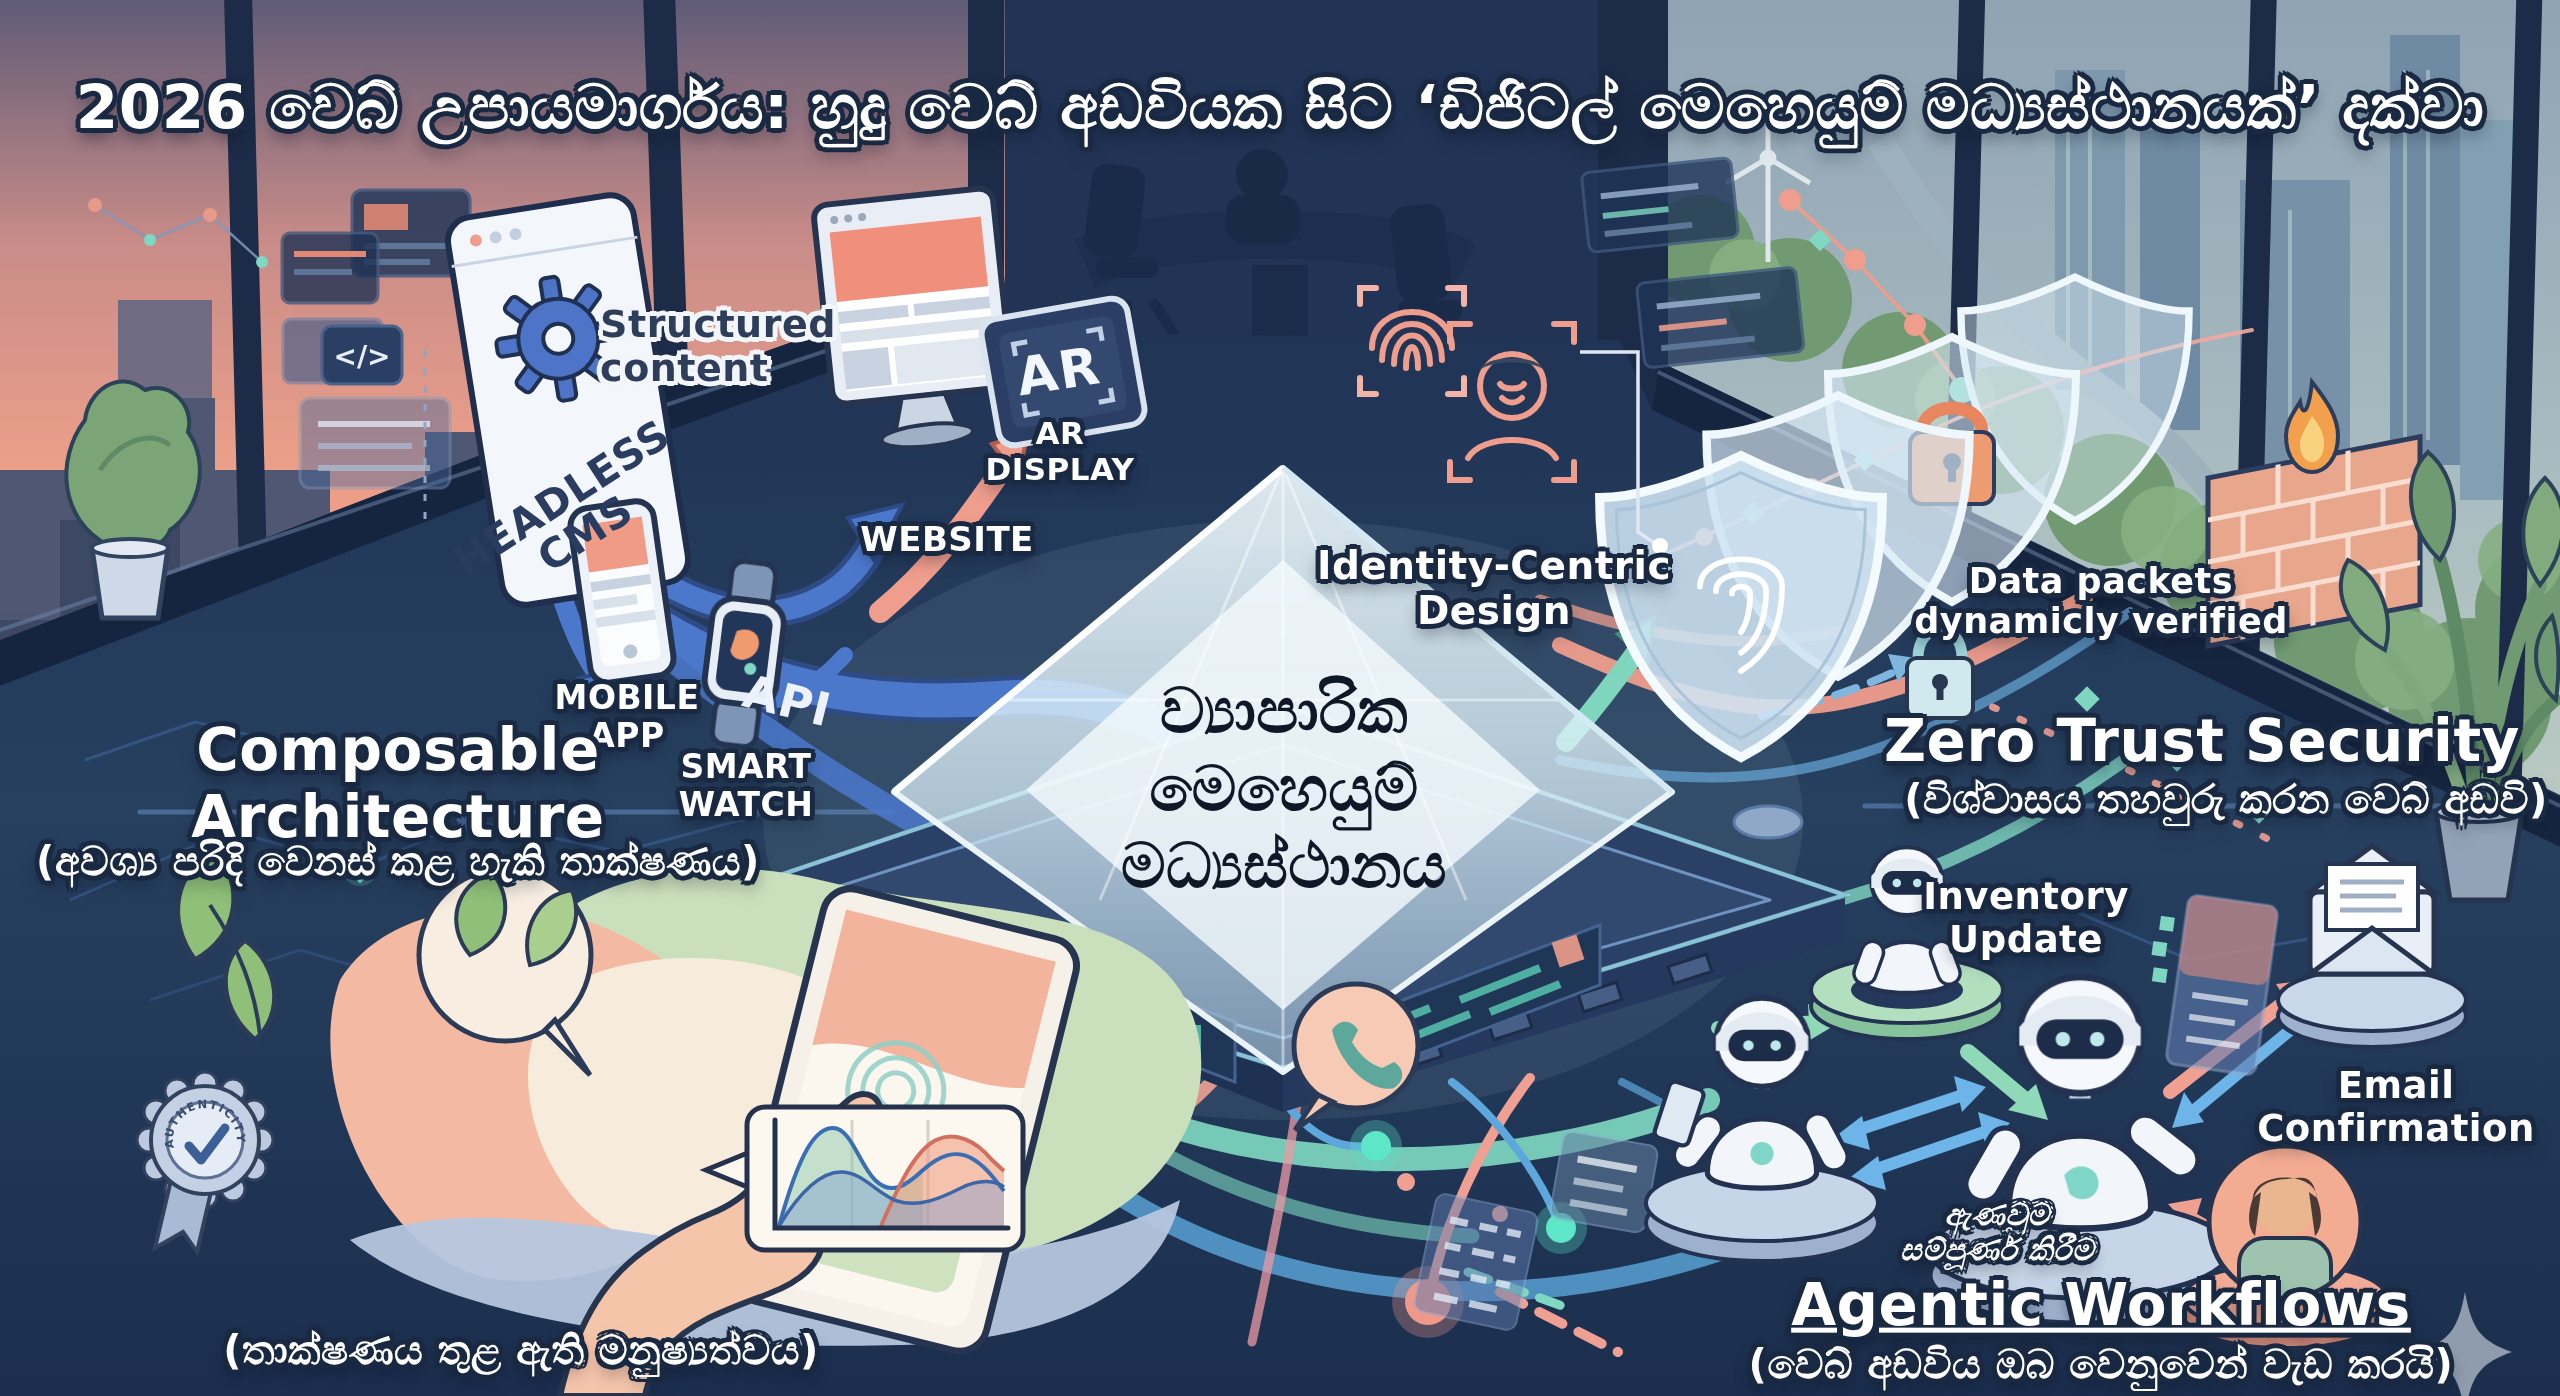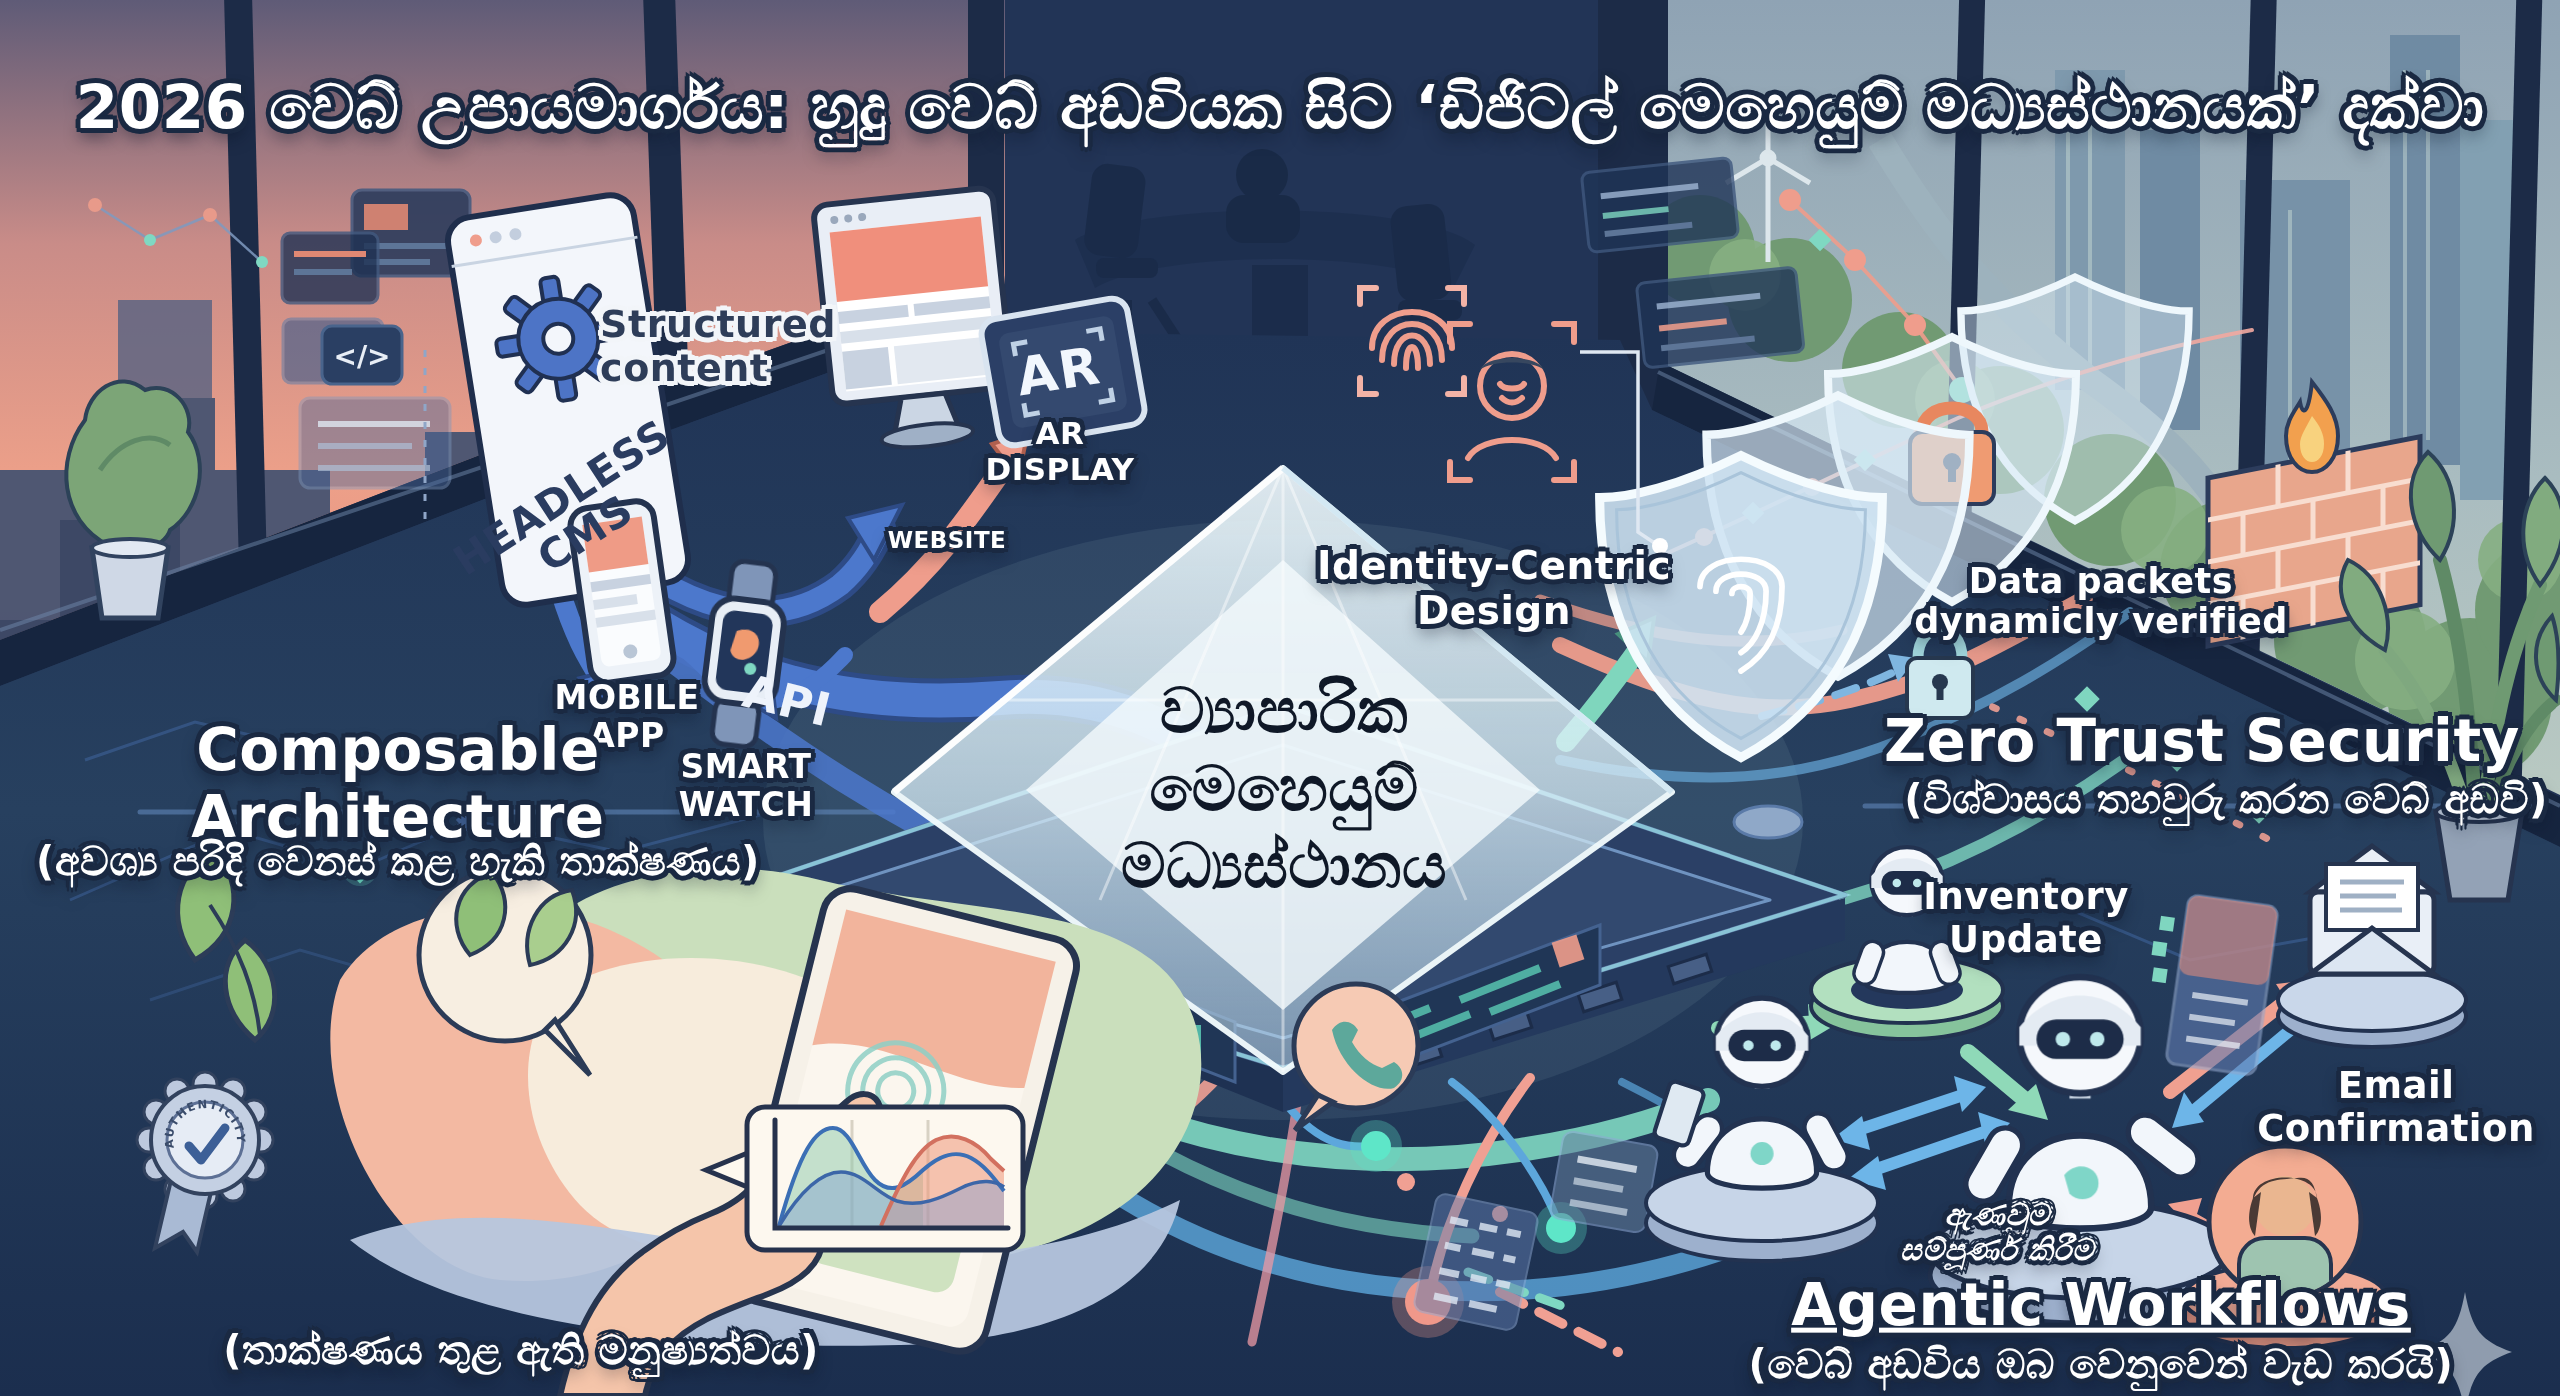--- a/index.html
+++ b/index.html
@@ -708,21 +708,21 @@
     <path d="M100,470 C120,440 150,430 170,445" fill="none" stroke="#5f8a66" stroke-width="5"></path>
     <path d="M92,548 L168,548 L158,618 L102,618 Z" fill="#cfd8e6" stroke="#31435f" stroke-width="5"></path>
     <ellipse cx="130" cy="548" rx="38" ry="9" fill="#e2e9f2" stroke="#31435f" stroke-width="4"></ellipse>
   </g>
 </svg>
 
 <div class="lbl" style="left:1280px;top:107px;font-size:61px;width:2520px;">2026 වෙබ් උපායමාර්ගය: හුදු වෙබ් අඩවියක සිට ‘ඩිජිටල් මෙහෙයුම් මධ්‍යස්ථානයක්’ දක්වා</div>
 
 <div class="lbl lbl-dark" style="left:718px;top:347px;font-size:38px;text-align:left;">Structured
 content</div>
-<div class="lbl" style="left:947px;top:540px;font-size:23px;">WEBSITE</div>
+<div class="lbl" style="left:947px;top:540px;font-size:34px;">WEBSITE</div>
 <div class="lbl" style="left:787px;top:701px;font-size:46px;transform:translate(-50%,-50%) rotate(14deg);text-shadow:none;color:#eef3fb;">API</div>
 <div class="lbl" style="left:627px;top:717px;font-size:33px;">MOBILE
 APP</div>
 <div class="lbl" style="left:746px;top:786px;font-size:33px;">SMART
 WATCH</div>
 <div class="lbl lbl-plain" style="left:1059px;top:372px;font-size:52px;color:#f2f7fd;transform:translate(-50%,-50%) rotate(-9deg);letter-spacing:2px;">AR</div>
 <div class="lbl" style="left:1060px;top:452px;font-size:31px;">AR
 DISPLAY</div>
 <div class="lbl" style="left:398px;top:784px;font-size:58px;width:700px;text-align:center;">Composable Architecture</div>
 <div class="lbl" style="left:398px;top:861px;font-size:40px;width:760px;font-weight:700;">(අවශ්‍ය පරිදි වෙනස් කළ හැකි තාක්ෂණය)</div>

